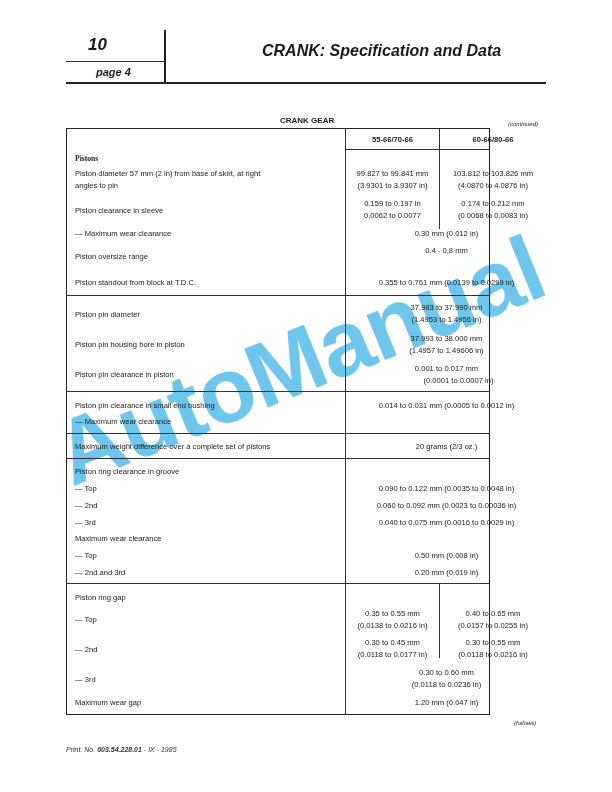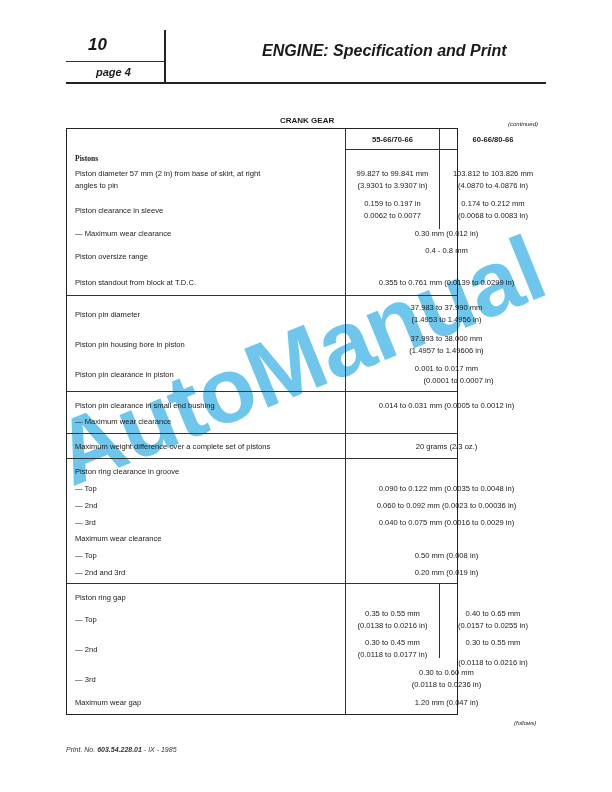--- a/index.html
+++ b/index.html
@@ -9,21 +9,21 @@
   .hdr-num { position: absolute; left: 88px; top: 35px; font-size: 17px; font-weight: bold; font-style: italic; }
   .hdr-line1 { position: absolute; left: 66px; top: 61px; width: 99px; height: 1px; background: #333; }
   .hdr-page { position: absolute; left: 96px; top: 66px; font-size: 11px; font-weight: bold; font-style: italic; }
   .hdr-vline { position: absolute; left: 164px; top: 30px; width: 2px; height: 53px; background: #222; }
   .hdr-line2 { position: absolute; left: 66px; top: 82px; width: 480px; height: 2px; background: #222; }
   .hdr-title { position: absolute; left: 262px; top: 42px; font-size: 16px; font-weight: bold; font-style: italic; }
 
   .sec-title { position: absolute; left: 280px; top: 116px; font-size: 8px; font-weight: bold; }
   .continued { position: absolute; left: 508px; top: 121px; font-size: 6px; font-style: italic; }
 
-  .tbl { position: absolute; left: 66px; top: 128px; width: 392px; height: 587px; border: 1.5px solid #222; }
+  .tbl { position: absolute; left: 66px; top: 128px; width: 424px; height: 587px; border: 1.5px solid #222; }
   .vl { position: absolute; background: #333; width: 1px; }
   .hl { position: absolute; left: 0; right: 0; height: 1px; background: #333; }
 
   .t { position: absolute; font-size: 7.6px; line-height: 10px; white-space: nowrap; }
   .l { left: 8px; }
   .b { font-weight: bold; }
   .c { text-align: center; }
   .c1 { left: 280px; width: 91px; }
   .c2 { left: 373px; width: 106px; }
   .cs { left: 280px; width: 199px; }
@@ -39,21 +39,21 @@
 <body>
 
 <div class="watermark">AutoManual</div>
 
 <div>
   <div class="hdr-num">10</div>
   <div class="hdr-line1"></div>
   <div class="hdr-page">page 4</div>
   <div class="hdr-vline"></div>
   <div class="hdr-line2"></div>
-  <div class="hdr-title">ENGINE: Specification and Print</div>
+  <div class="hdr-title">CRANK: Specification and Data</div>
 </div>
 
 <div class="sec-title">CRANK GEAR</div>
 <div class="continued">(continued)</div>
 
 <div class="tbl">
 
   <div class="vl" style="left:278px; top:0; height:586px;"></div>
   <div class="vl" style="left:372px; top:0; height:100px;"></div>
   <div class="vl" style="left:372px; top:454px; height:75px;"></div>
@@ -129,21 +129,21 @@
   <div class="t l" style="top:486px;">— Top</div>
   <div class="t c c1" style="top:480px;">0.35 to 0.55 mm</div>
   <div class="t c c1" style="top:492px;">(0.0138 to 0.0216 in)</div>
   <div class="t c c2" style="top:480px;">0.40 to 0.65 mm</div>
   <div class="t c c2" style="top:492px;">(0.0157 to 0.0255 in)</div>
 
   <div class="t l" style="top:516px;">— 2nd</div>
   <div class="t c c1" style="top:509px;">0.30 to 0.45 mm</div>
   <div class="t c c1" style="top:521px;">(0.0118 to 0.0177 in)</div>
   <div class="t c c2" style="top:509px;">0.30 to 0.55 mm</div>
-  <div class="t c c2" style="top:521px;margin-top:8px;">(0.0118 to 0.0216 in)</div>
+  <div class="t c c2" style="top:521px;">(0.0118 to 0.0216 in)</div>
 
   <div class="t l" style="top:546px;">— 3rd</div>
   <div class="t c cs" style="top:539px;">0.30 to 0.60 mm</div>
   <div class="t c cs" style="top:551px;">(0.0118 to 0.0236 in)</div>
 
   <div class="t l" style="top:569px;">Maximum wear gap</div>
   <div class="t c cs" style="top:569px;">1.20 mm (0.047 in)</div>
 </div>
 
 <div class="follows">(follows)</div>

